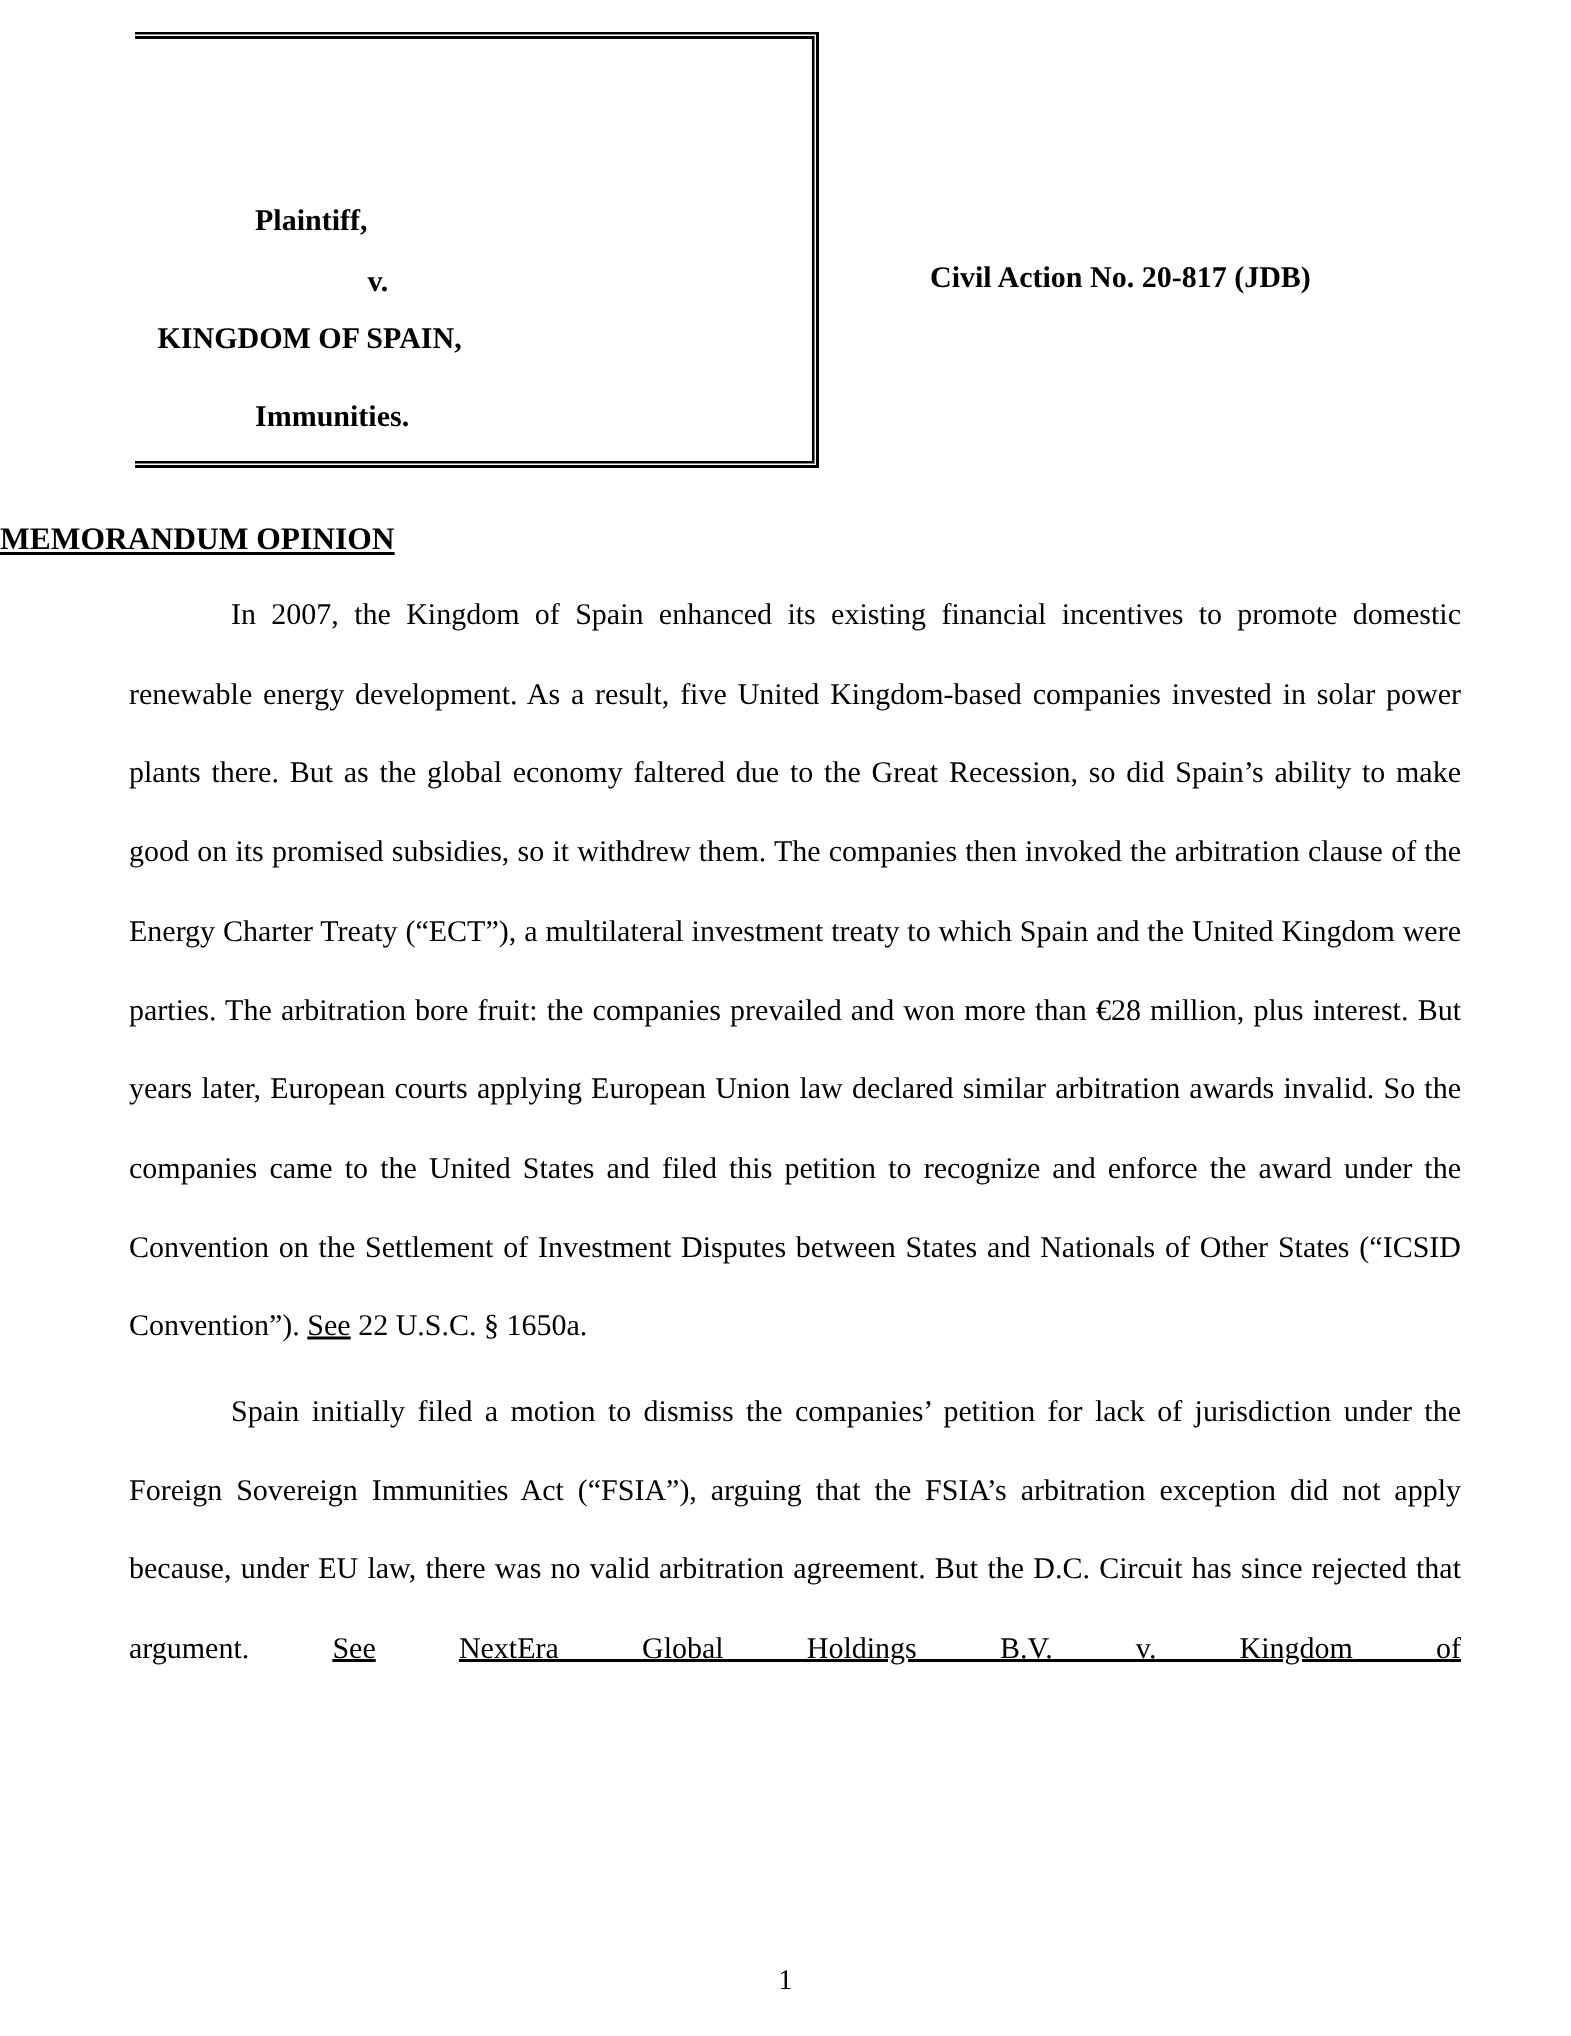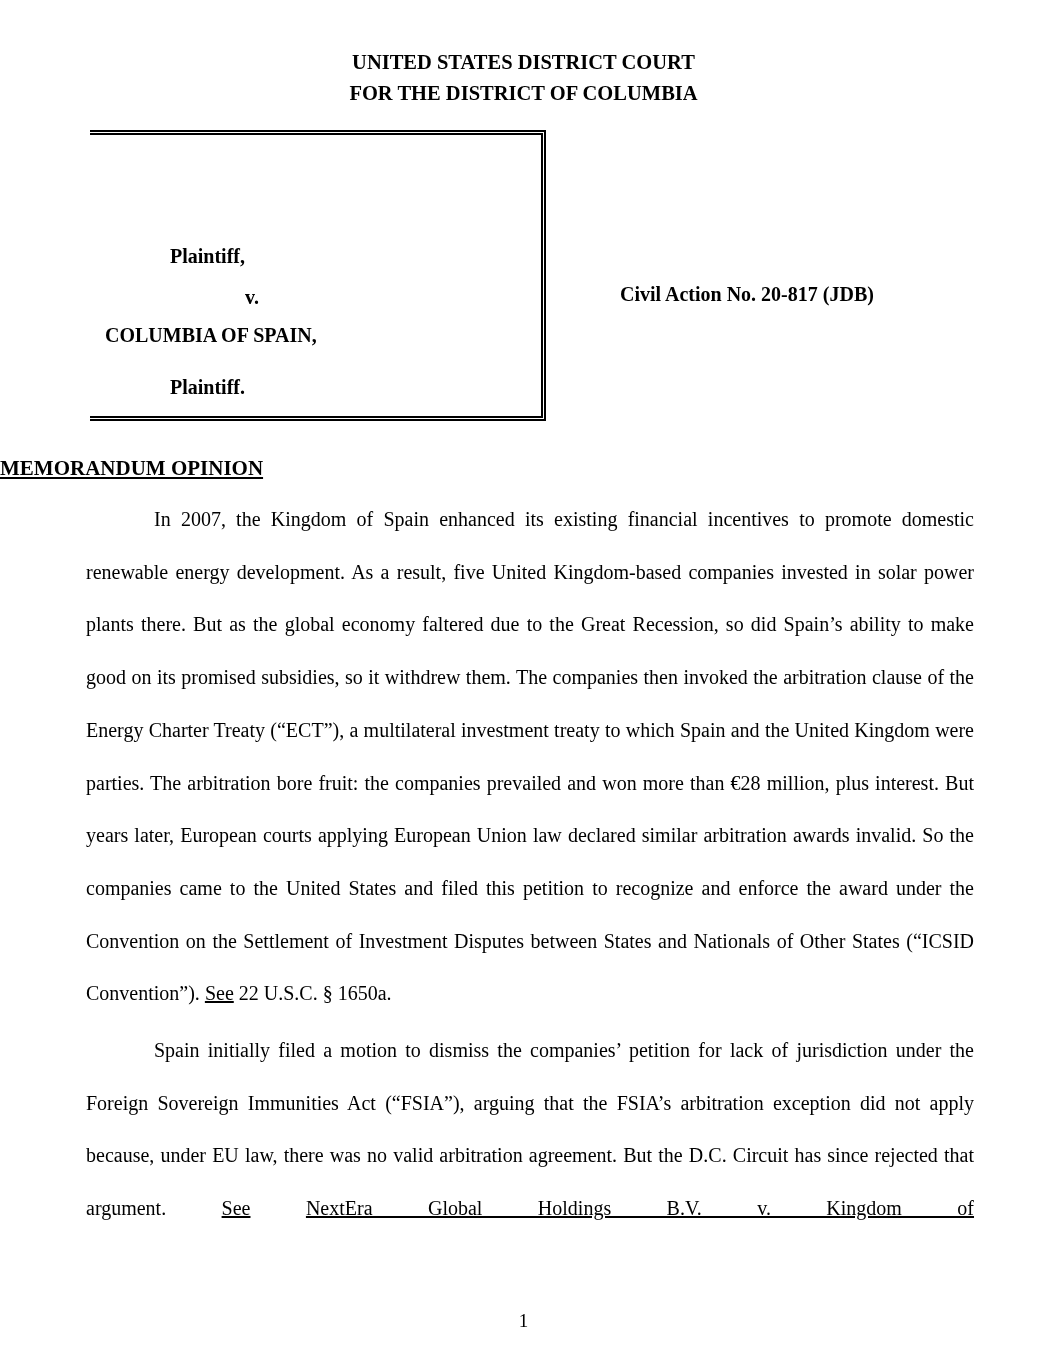--- a/index.html
+++ b/index.html
@@ -80,32 +80,28 @@
     width: 100%;
     text-align: center;
     font-size: 19px;
   }
 </style>
 </head>
 <body>
 
 <div class="page">
 
-  <header class="court-header">
-    <div>UNITED STATES DISTRICT COURT</div>
-    <div>FOR THE DISTRICT OF COLUMBIA</div>
-  </header>
 
   <section class="caption-section">
     <div class="caption-box">
       <div class="caption-spacer"></div>
       <div class="plaintiff-label">Plaintiff,</div>
       <div class="versus">v.</div>
-      <div class="defendant-name">COLUMBIA OF SPAIN,</div>
-      <div class="defendant-label">Plaintiff.</div>
+      <div class="defendant-name">KINGDOM OF SPAIN,</div>
+      <div class="defendant-label">Immunities.</div>
     </div>
     <div class="caption-right">
       <div>Civil Action No. 20-817 (JDB)</div>
     </div>
   </section>
 
   <h1 class="opinion-title">
     <span class="title-text">MEMORANDUM OPINION</span>
   </h1>
 

